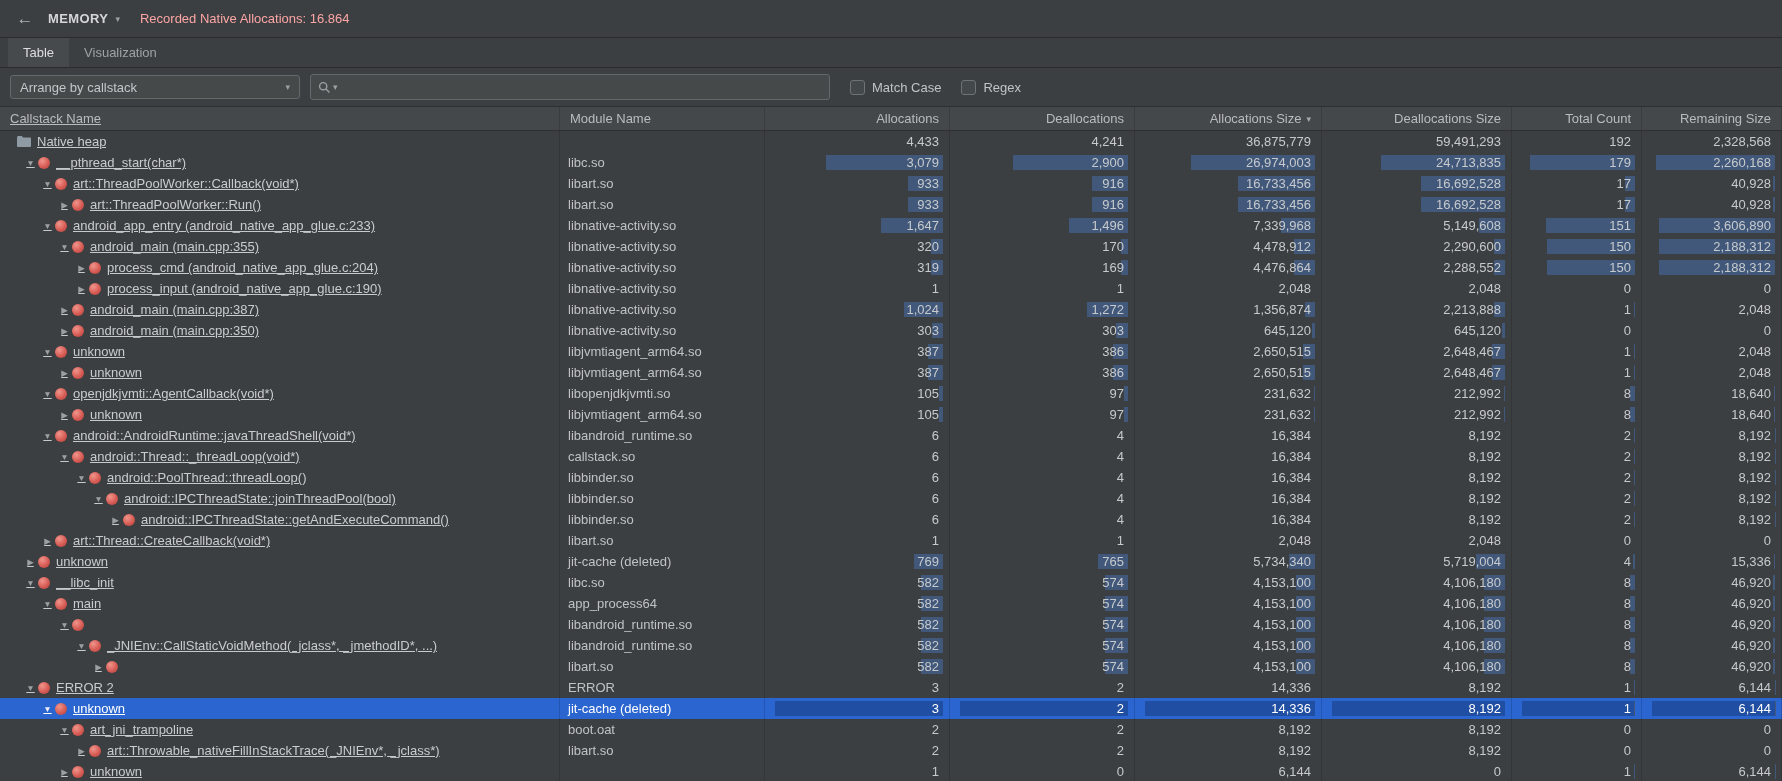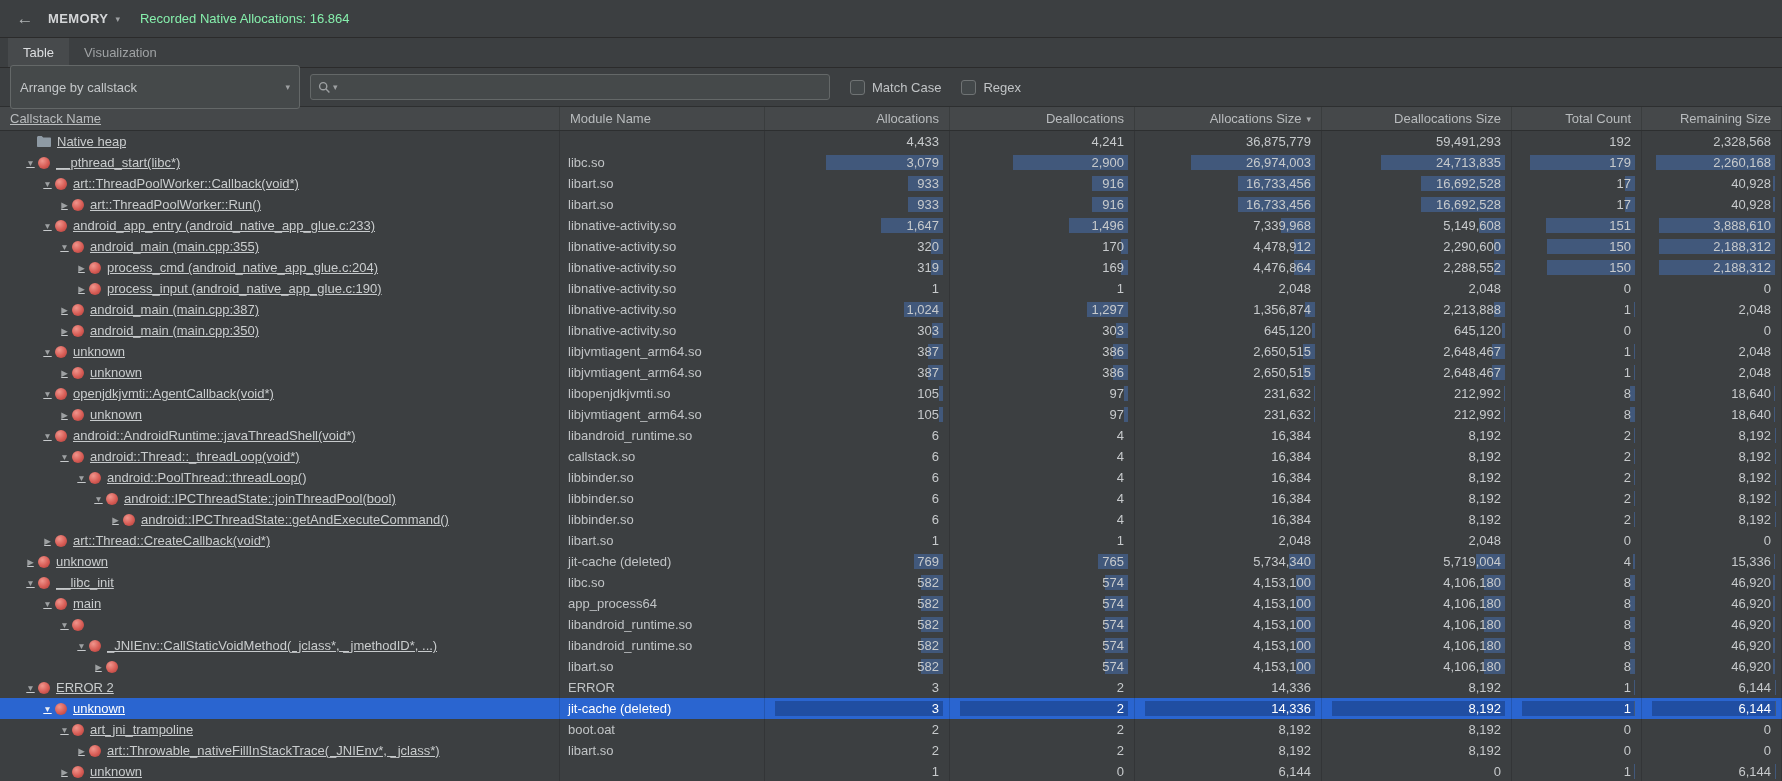--- a/index.html
+++ b/index.html
@@ -11,31 +11,31 @@
     font-size: 13px;
   }
 
   
   .topbar { height: 38px; display: flex; align-items: center; padding: 0 12px; gap: 10px;
             border-bottom: 1px solid #2b2b2b; background: #3c3f41; }
   .back-btn { width: 26px; text-align: center; font-size: 17px; color: #b0b3b5; }
   .memory-dd { display: flex; align-items: center; gap: 7px; }
   .memory-dd .dd-label { color: #d4d6d8; font-weight: bold; letter-spacing: .4px; font-size: 13px; }
   .caret { font-size: 9px; color: #9da0a2; }
-  .session-label { color: #86efac; margin-left: 10px; }
+  .session-label { color: #fca5a5; margin-left: 10px; }
 
   
   .tabstrip { height: 30px; display: flex; align-items: stretch; padding-left: 8px;
               border-bottom: 1px solid #2b2b2b; background: #3c3f41; }
   .tab { display: flex; align-items: center; padding: 0 15px; color: #9fa2a4; }
   .tab.selected { color: #dcdee0; background: rgba(255,255,255,0.06); }
 
   
   .toolbar { height: 38px; display: flex; align-items: center; padding: 0 10px; gap: 10px; background: #3c3f41; }
-  .combo { width: 290px; height: 44px; background: #45494a; border: 1px solid #646868; border-radius: 3px;
+  .combo { width: 290px; height: 24px; background: #45494a; border: 1px solid #646868; border-radius: 3px;
            display: flex; align-items: center; justify-content: space-between; padding: 0 9px; color: #c4c7c9; }
   .searchbox { width: 520px; height: 26px; background: #45494a; border: 1px solid #646868; border-radius: 3px;
                display: flex; align-items: center; gap: 5px; padding: 0 7px; }
   .searchbox input { flex: 1; background: transparent; border: none; outline: none; color: #d2d5d7;
                      font-size: 13px; font-family: inherit; }
   .search-glyph { display: flex; align-items: center; gap: 2px; }
   .check { display: flex; align-items: center; gap: 7px; color: #c1c4c6; margin-left: 10px; }
   .checkbox-box { width: 15px; height: 15px; background: #43484a; border: 1px solid #6f7374; border-radius: 3px; flex: none; }
 
   
@@ -134,21 +134,21 @@
   <div class="th num c6">
     <span>Total Count</span>
   </div>
   <div class="th num c7">
     <span>Remaining Size</span>
   </div>
 </div>
 
 <div id="rows">
     <div class="trow">
-      <div class="cell name-cell c0" style="padding-left: 22px; text-align: right;">
+      <div class="cell name-cell c0" style="padding-left: 2px; text-align: right;">
         <span class="arrow"></span>
         <span class="ficon">
           <svg width="14" height="11" viewBox="0 0 14 11">
             <path d="M0 1.5C0 .7.7 0 1.5 0h3.2l1.5 1.6H13c.6 0 1 .5 1 1V10c0 .6-.4 1-1 1H1c-.6 0-1-.4-1-1V1.5z" fill="#8e9aa4"></path>
           </svg>
         </span>
         <span class="label">Native heap</span>
       </div>
       <div class="cell module-cell c1"></div>
       <div class="cell num-cell c2">
@@ -173,21 +173,21 @@
       </div>
       <div class="cell num-cell c7">
         <div class="track"></div>
         <span class="val">2,328,568</span>
       </div>
     </div>
     <div class="trow">
       <div class="cell name-cell c0" style="padding-left: 23px;">
         <span class="arrow">▼</span>
         <span class="micon"></span>
-        <span class="label">__pthread_start(libc*)</span>
+        <span class="label">__pthread_start(char*)</span>
       </div>
       <div class="cell module-cell c1">libc.so</div>
       <div class="cell num-cell c2">
         <div class="track">
           <div class="bar" style="width: 69.46%;"></div>
         </div>
         <span class="val">3,079</span>
       </div>
       <div class="cell num-cell c3">
         <div class="track">
@@ -342,21 +342,21 @@
       <div class="cell num-cell c6">
         <div class="track">
           <div class="bar" style="width: 78.65%;"></div>
         </div>
         <span class="val">151</span>
       </div>
       <div class="cell num-cell c7">
         <div class="track">
           <div class="bar" style="width: 94.06%;"></div>
         </div>
-        <span class="val">3,888,610</span>
+        <span class="val">3,606,890</span>
       </div>
     </div>
     <div class="trow">
       <div class="cell name-cell c0" style="padding-left: 57px;">
         <span class="arrow">▼</span>
         <span class="micon"></span>
         <span class="label">android_main (main.cpp:355)</span>
       </div>
       <div class="cell module-cell c1">libnative-activity.so</div>
       <div class="cell num-cell c2">
@@ -482,21 +482,21 @@
       <div class="cell num-cell c2">
         <div class="track">
           <div class="bar" style="width: 23.1%;"></div>
         </div>
         <span class="val">1,024</span>
       </div>
       <div class="cell num-cell c3">
         <div class="track">
           <div class="bar" style="width: 24.12%;"></div>
         </div>
-        <span class="val">1,297</span>
+        <span class="val">1,272</span>
       </div>
       <div class="cell num-cell c4">
         <div class="track">
           <div class="bar" style="width: 6.01%;"></div>
         </div>
         <span class="val">1,356,874</span>
       </div>
       <div class="cell num-cell c5">
         <div class="track">
           <div class="bar" style="width: 6.41%;"></div>

